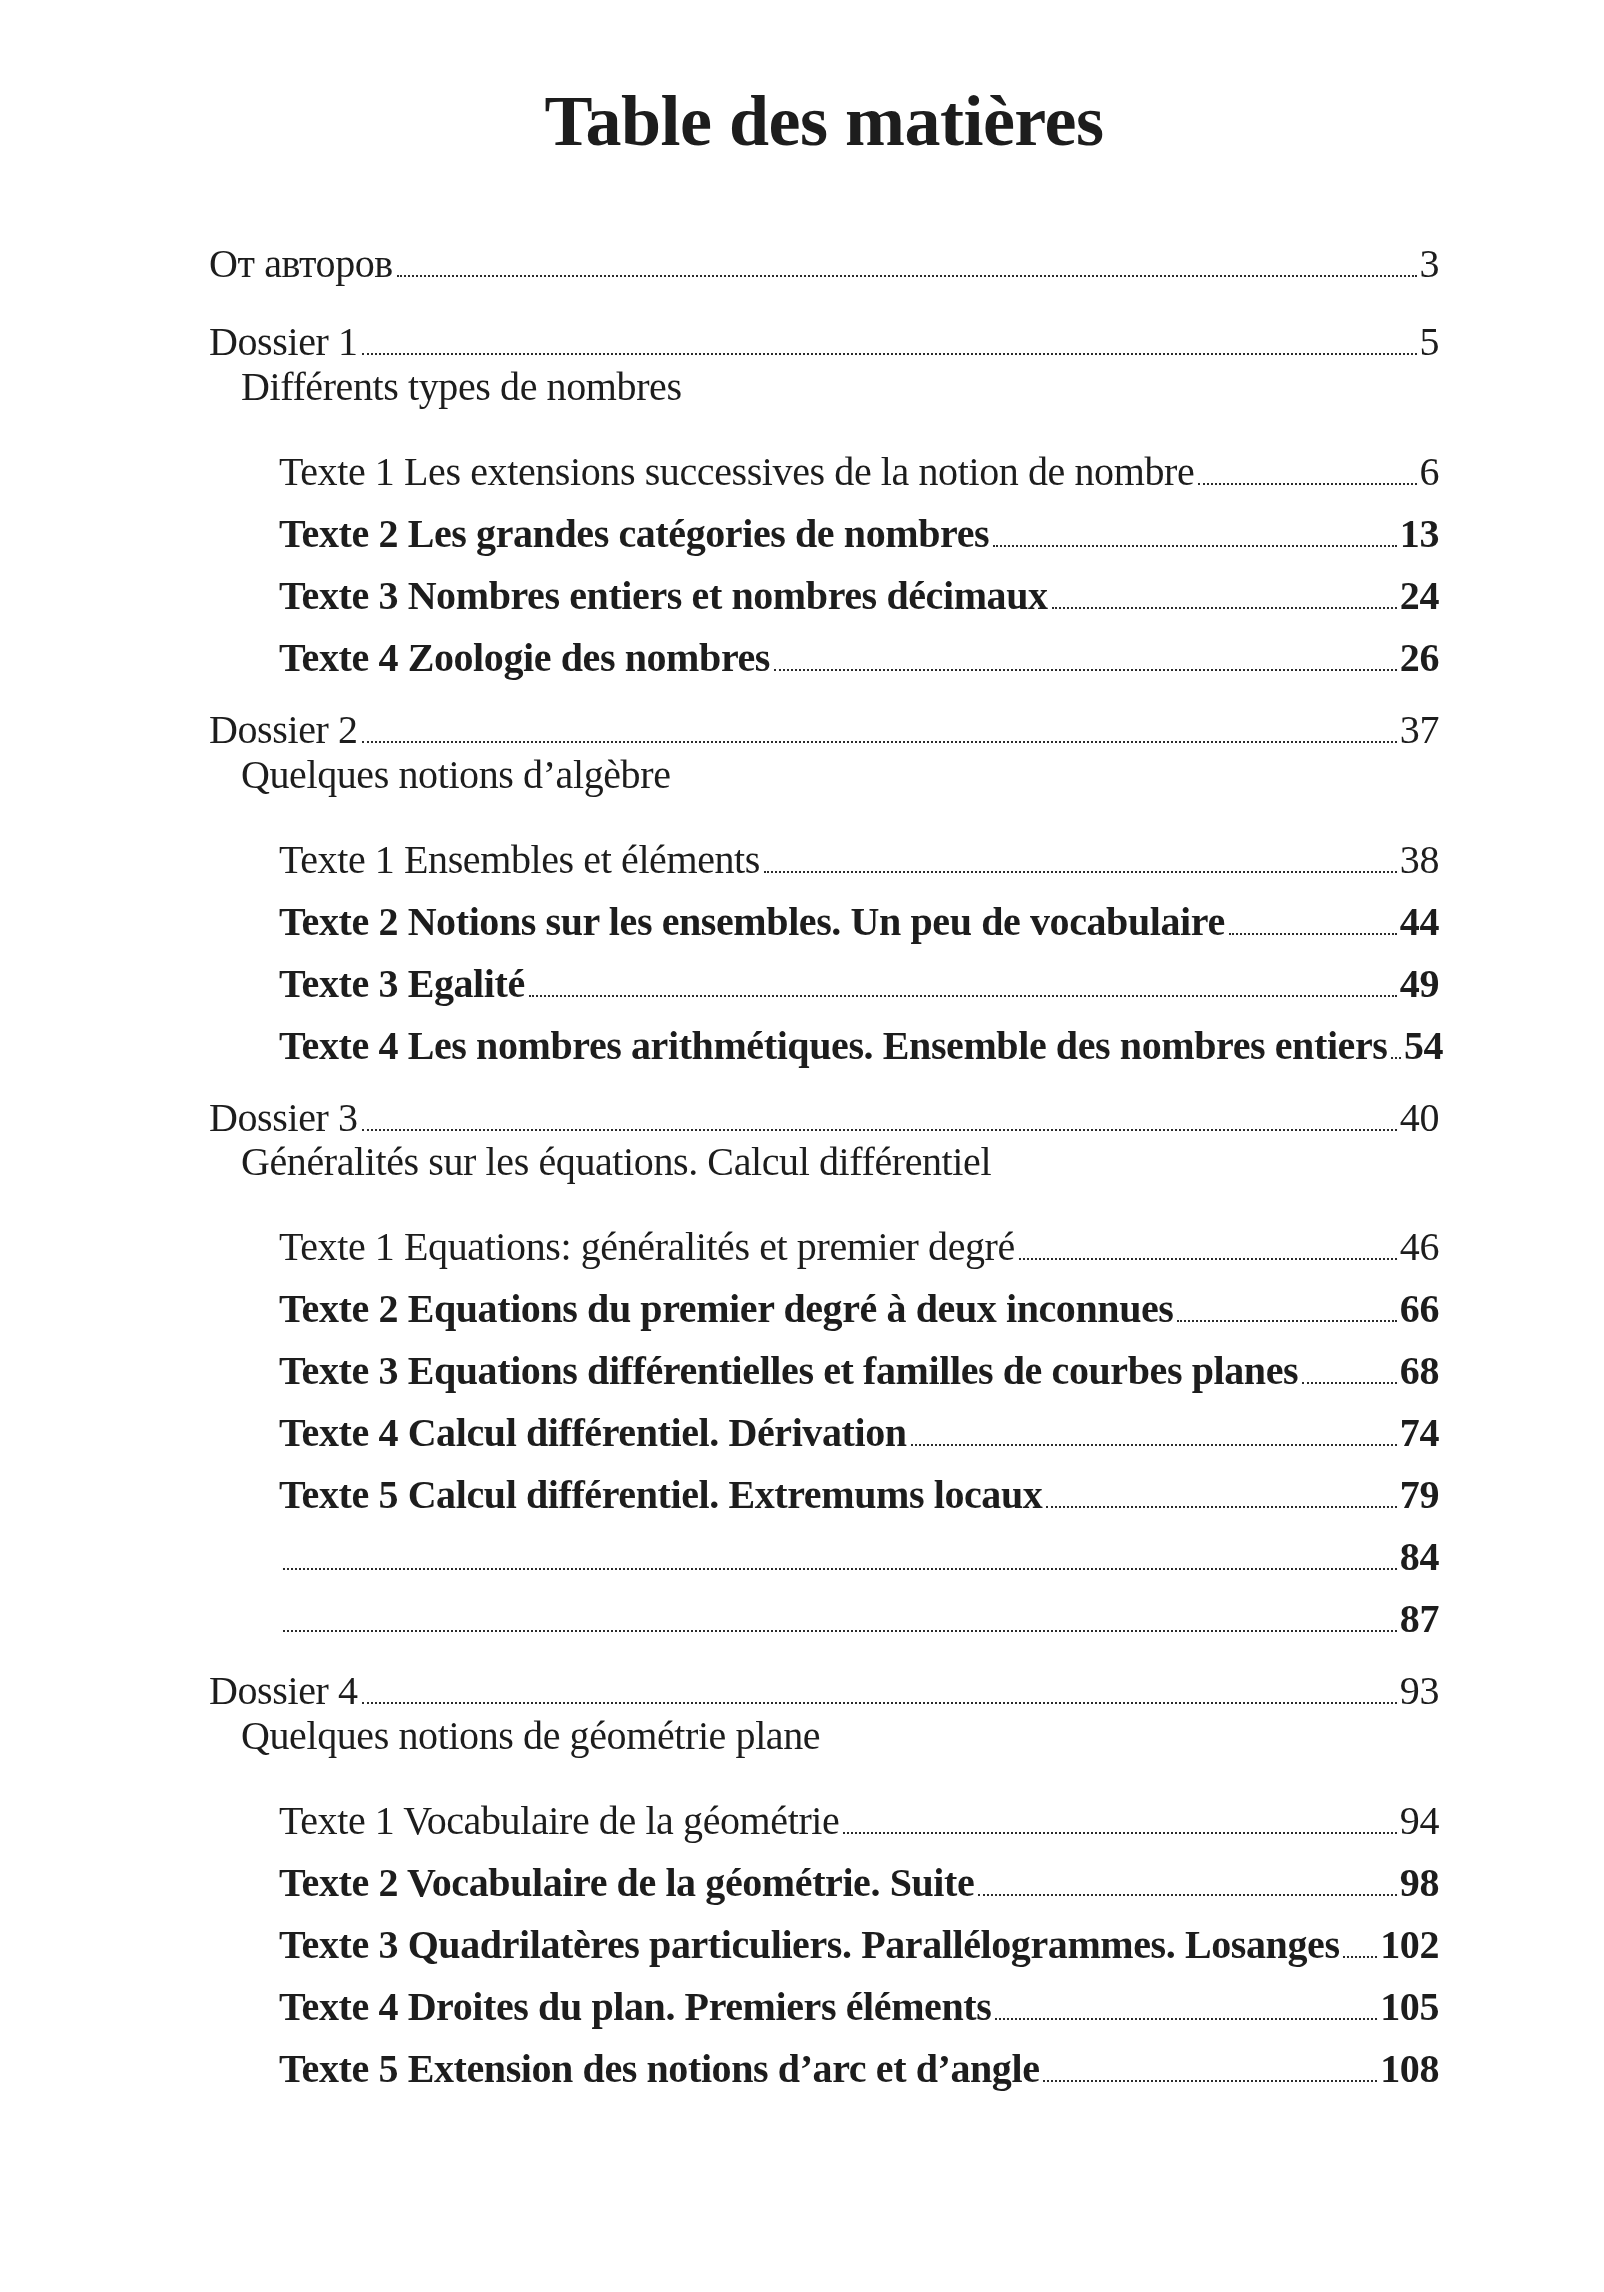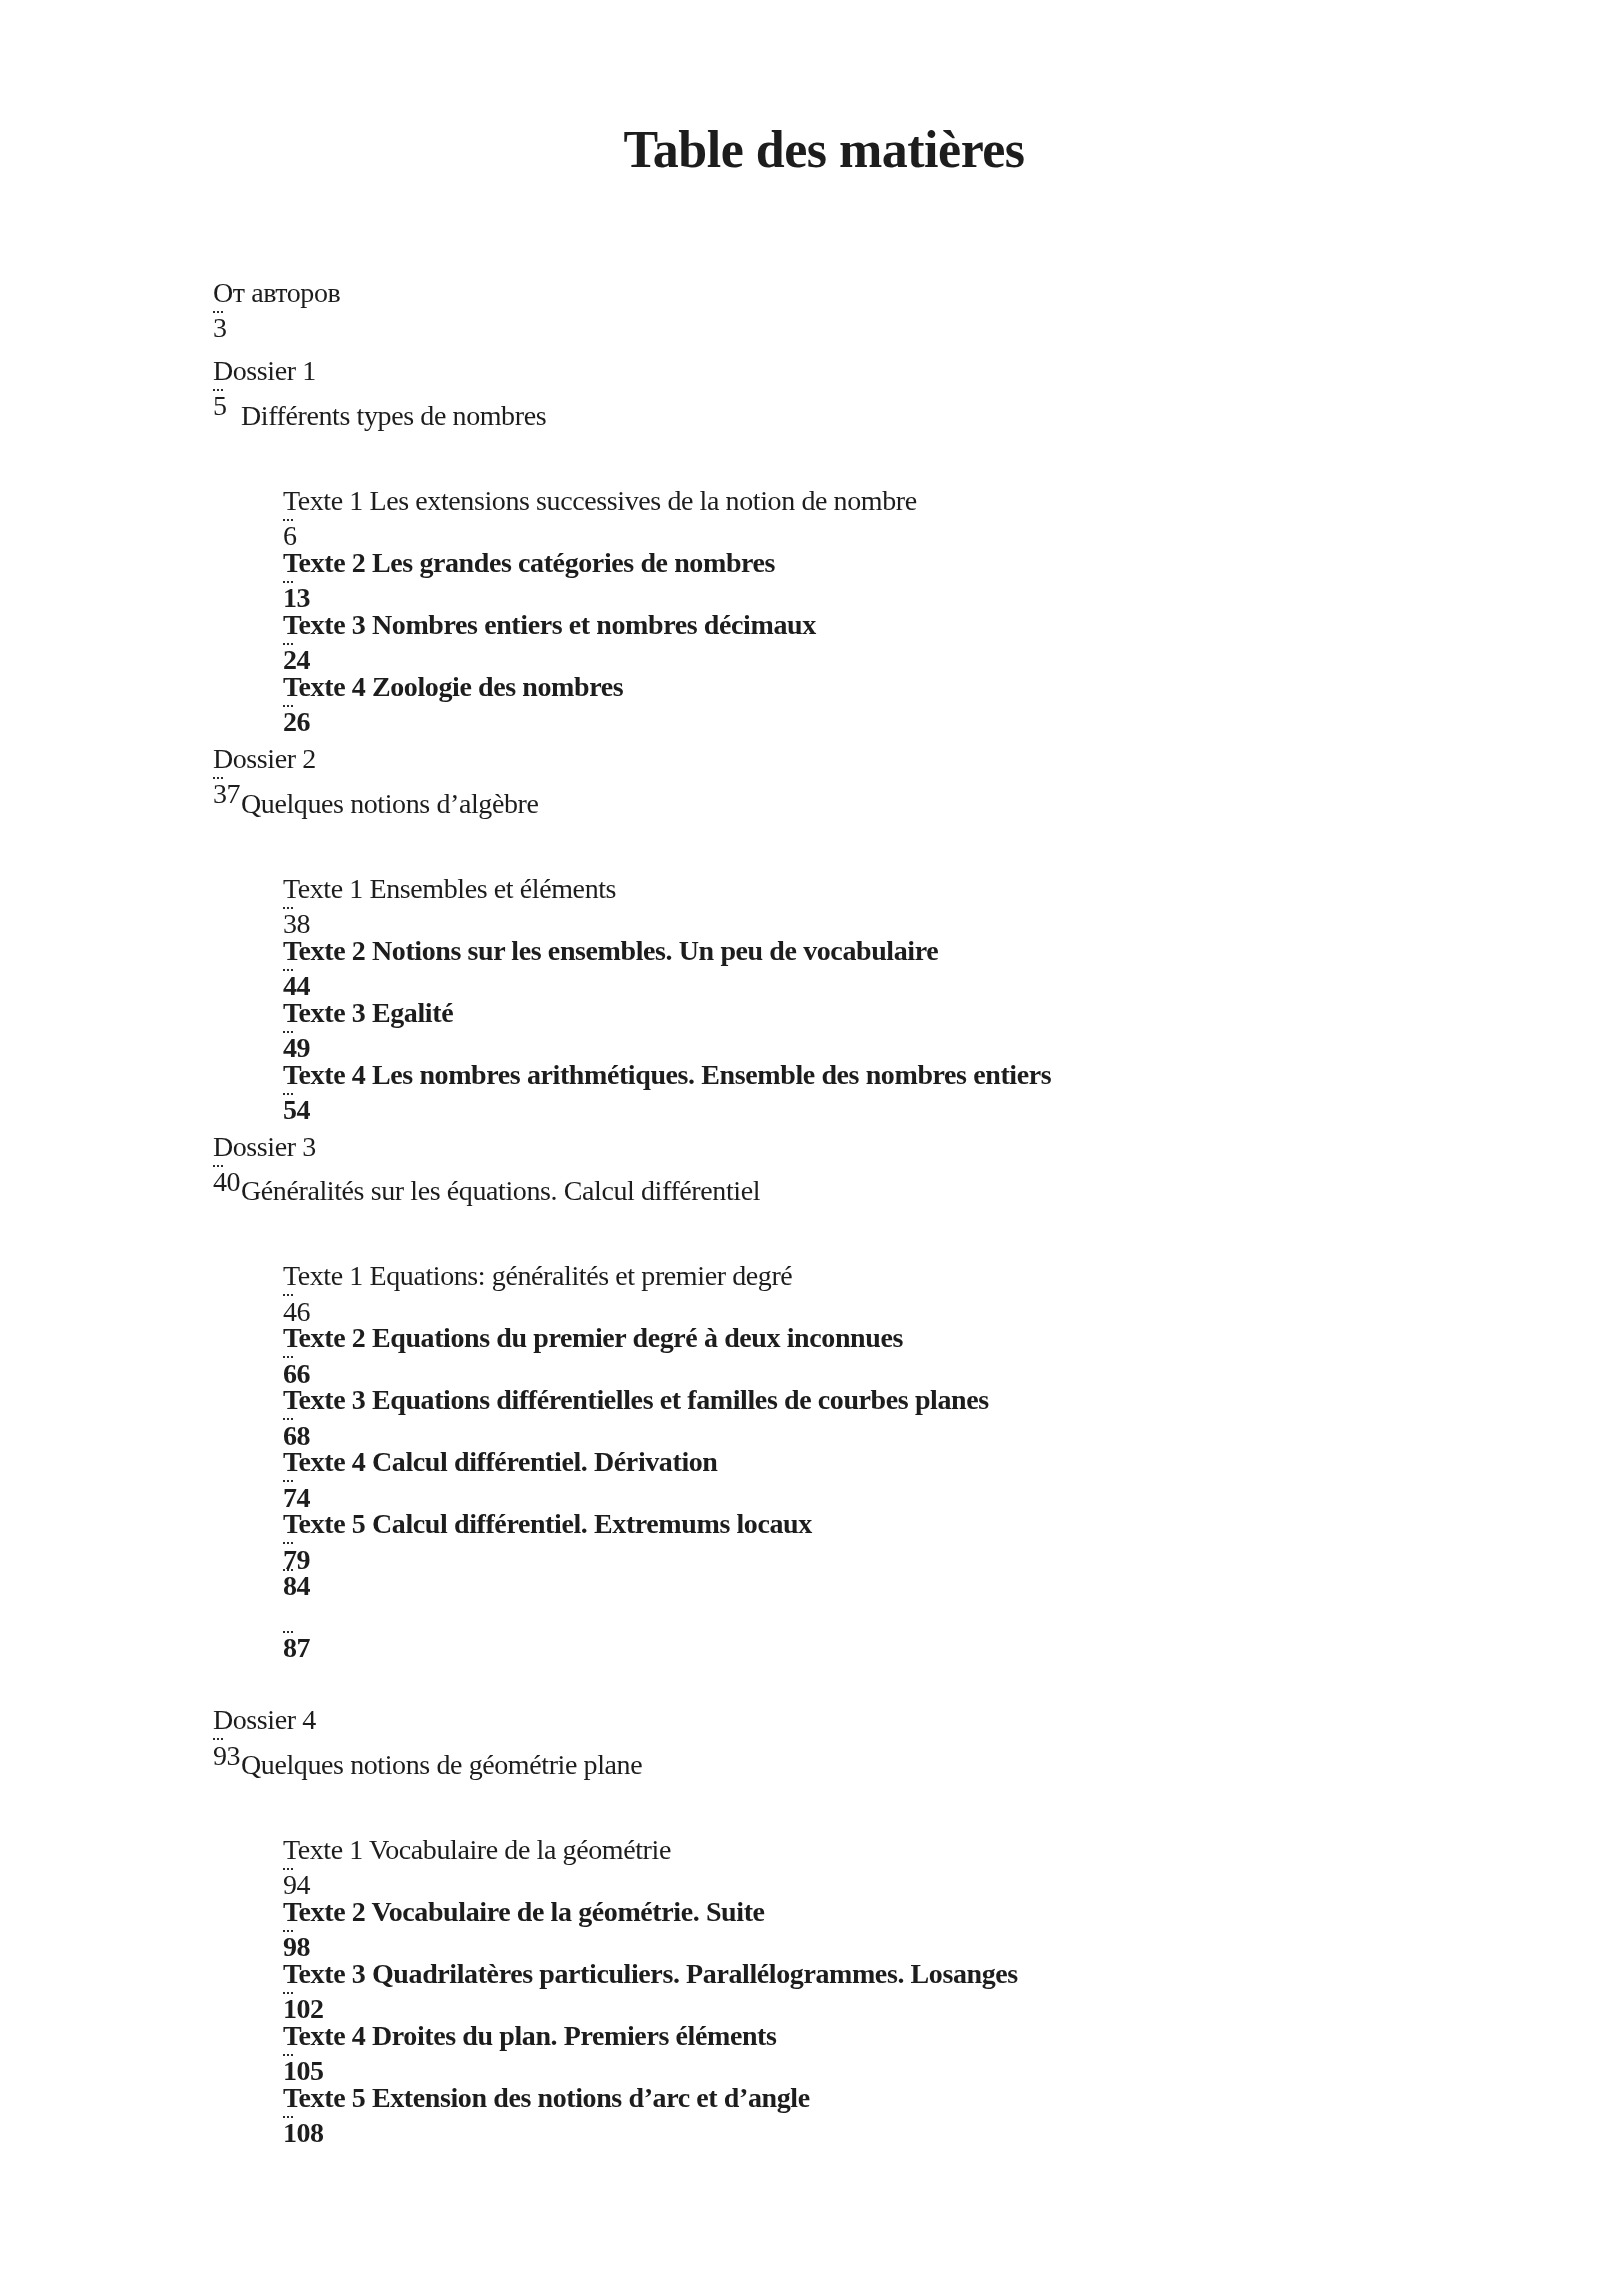--- a/index.html
+++ b/index.html
@@ -16,36 +16,35 @@
     color: #1d1d1d;
   }
   .page {
     box-sizing: border-box;
     width: 1605px;
     height: 2292px;
     padding-left: 209px;
     padding-right: 166px;
   }
   .toc-title {
-    margin-top: 119px;
-    font-size: 52px;
+    margin-top: 90px;
+    font-size: 72px;
     line-height: 62px;
     font-weight: bold;
     text-align: center;
     letter-spacing: -0.5px;
   }
   .row {
     display: flex;
     align-items: baseline;
-    font-size: 28px;
+    font-size: 40px;
     line-height: 37px;
     height: 37px;
     letter-spacing: -0.4px;
     white-space: nowrap;
-    flex-direction: column;
   }
   .row .label { flex: 0 0 auto; }
   .dots {
     flex: 1 1 auto;
     min-width: 9.7px;
     margin: 0 2.9px -3.9px 3.9px;
     border-bottom: 2.9px dotted #2b2b2b;
   }
   .pagenum { flex: 0 0 auto; }
   .indent-sub   { padding-left: 32px; }

